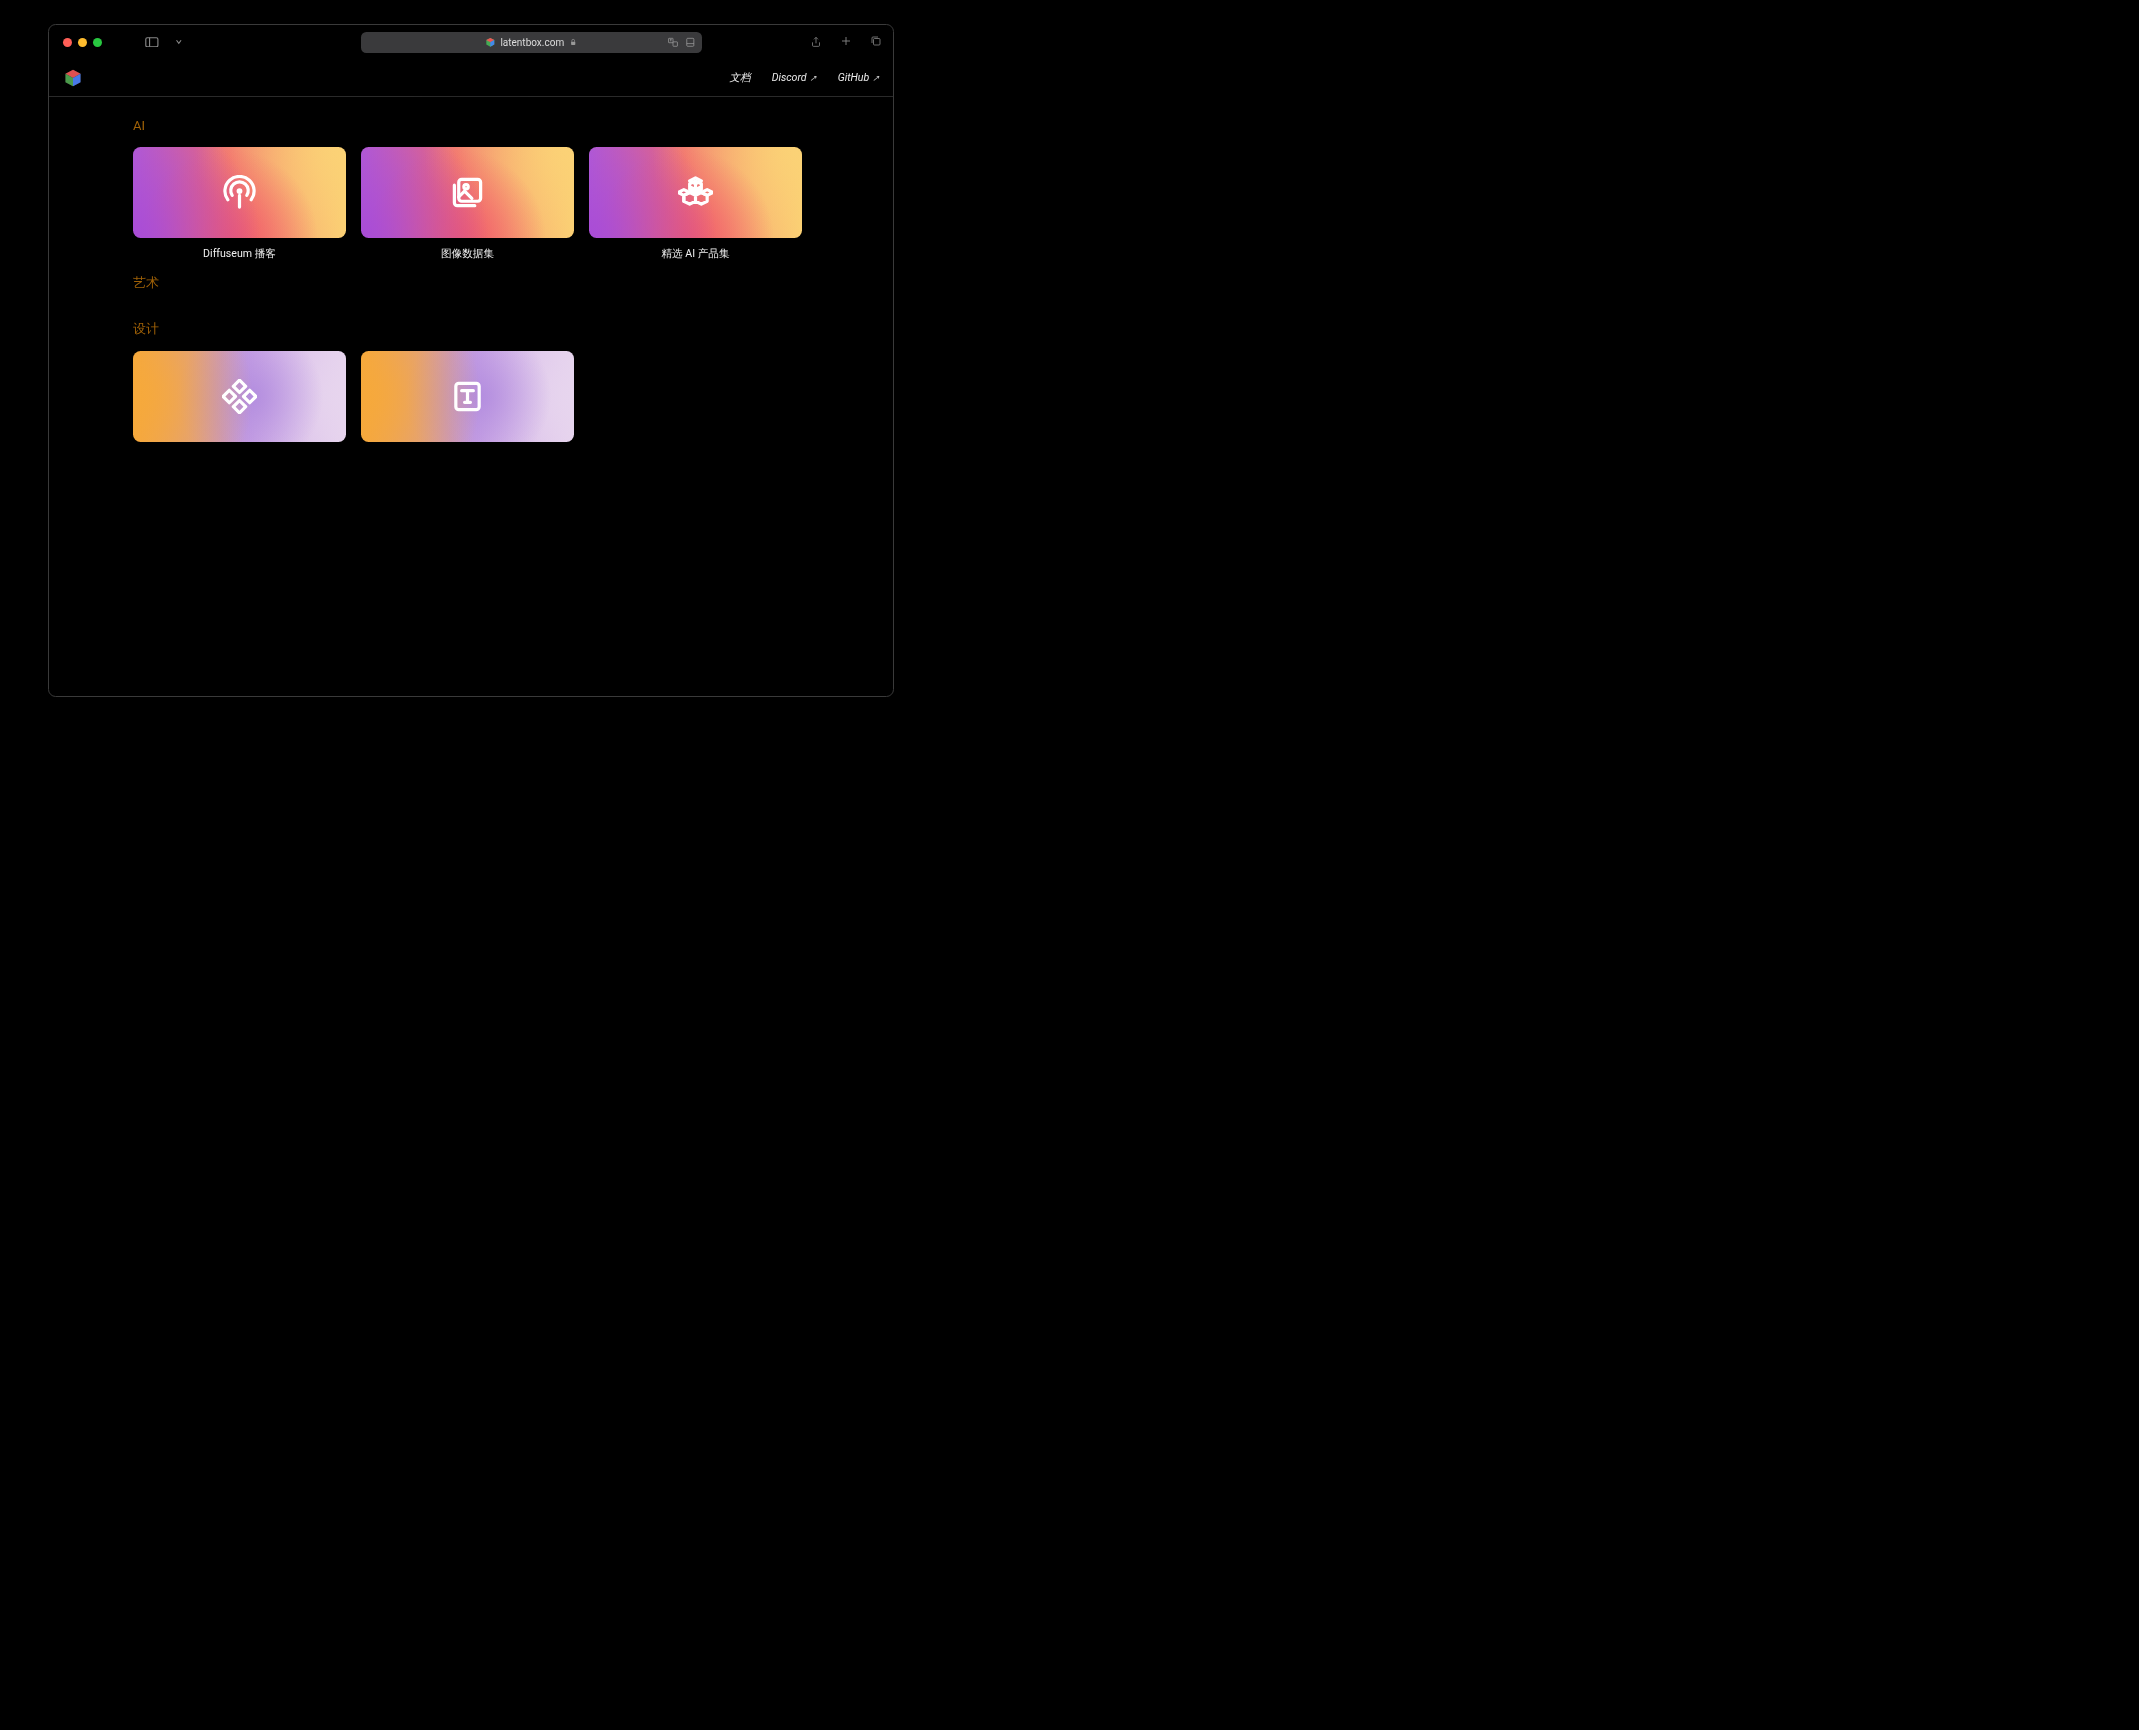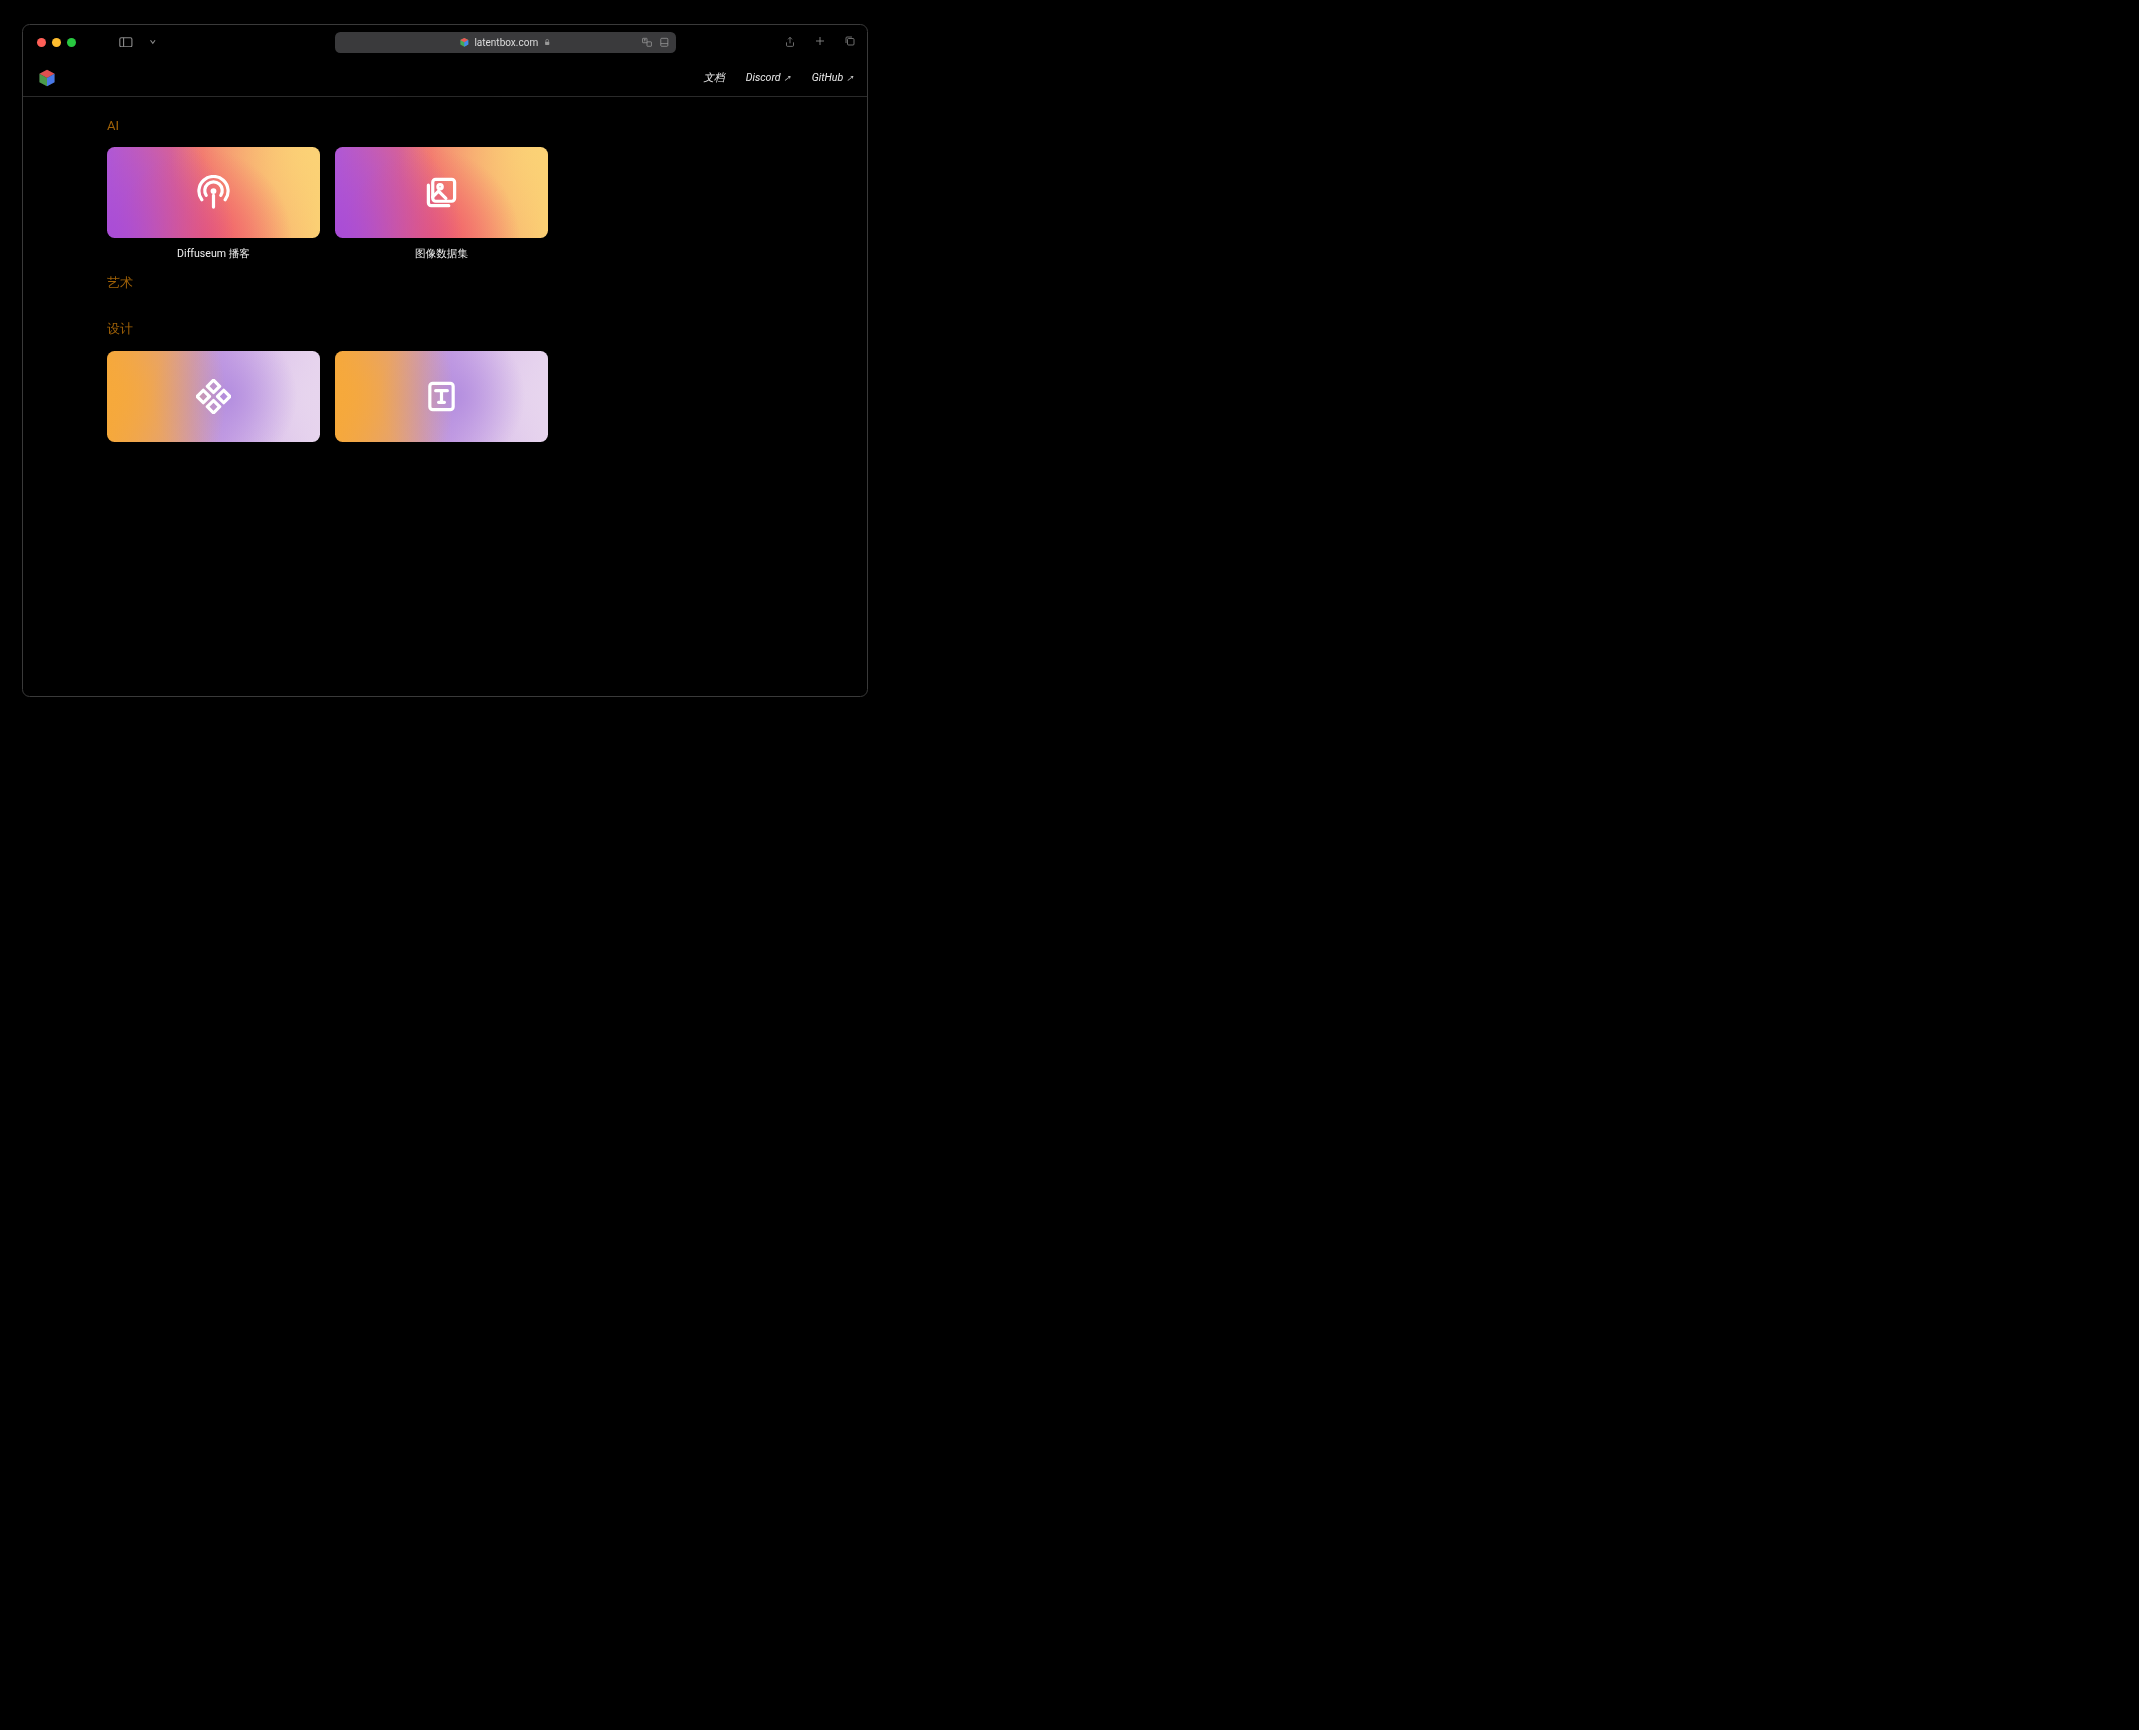--- a/index.html
+++ b/index.html
@@ -7,21 +7,21 @@
   background: #000;
   font-family: -apple-system, BlinkMacSystemFont, "Segoe UI", Roboto, sans-serif;
   color: #fff;
   width: 923px;
   height: 747px;
   overflow: hidden;
 }
 .browser-window {
   position: absolute;
   top: 23.6px;
-  left: 22px;
+  left: 48px;
   width: 846px;
   height: 673px;
   background: #000;
   border: 0.8px solid #3a3a3a;
   border-radius: 7.6px;
   overflow: hidden;
 }
 .titlebar {
   height: 35px;
   display: flex;
@@ -287,20 +287,29 @@
         <div class="card-visual g-ai">
           <svg class="card-icon" viewBox="0 0 24 24">
               <rect x="6" y="3" width="15" height="15" rx="2"></rect>
               <circle cx="11" cy="8" r="1.5"></circle>
               <path d="M6 15l4-4 5 5"></path>
               <path d="M3 7v12a2 2 0 0 0 2 2h12"></path>
             </svg>
         </div>
         <div class="card-label">图像数据集</div>
       </div>
+      <div class="card">
+        <div class="card-visual g-ai">
+          <svg class="card-icon" viewBox="0 0 24 24">
+              <path d="M12 2l4 2-4 2-4-2 4-2zM12 6v4M4 10l4 2-4 2-4-2 4-2zM4 14v4M20 10l4 2-4 2-4-2 4-2z" transform="translate(0 0)"></path>
+              <path d="M8 8l4 2 4-2M8 12l-4 2v4l4 2 4-2v-4l-4-2zM16 12l4 2v4l-4 2-4-2v-4l4-2zM12 4l4 2v4l-4 2-4-2V6l4-2z"></path>
+            </svg>
+        </div>
+        <div class="card-label">精选 AI 产品集</div>
+      </div>
     </div>
 
     <div class="section-title">艺术</div>
     <div class="grid">
     </div>
 
     <div class="section-title">设计</div>
     <div class="grid">
       <div class="card">
         <div class="card-visual g-design">

